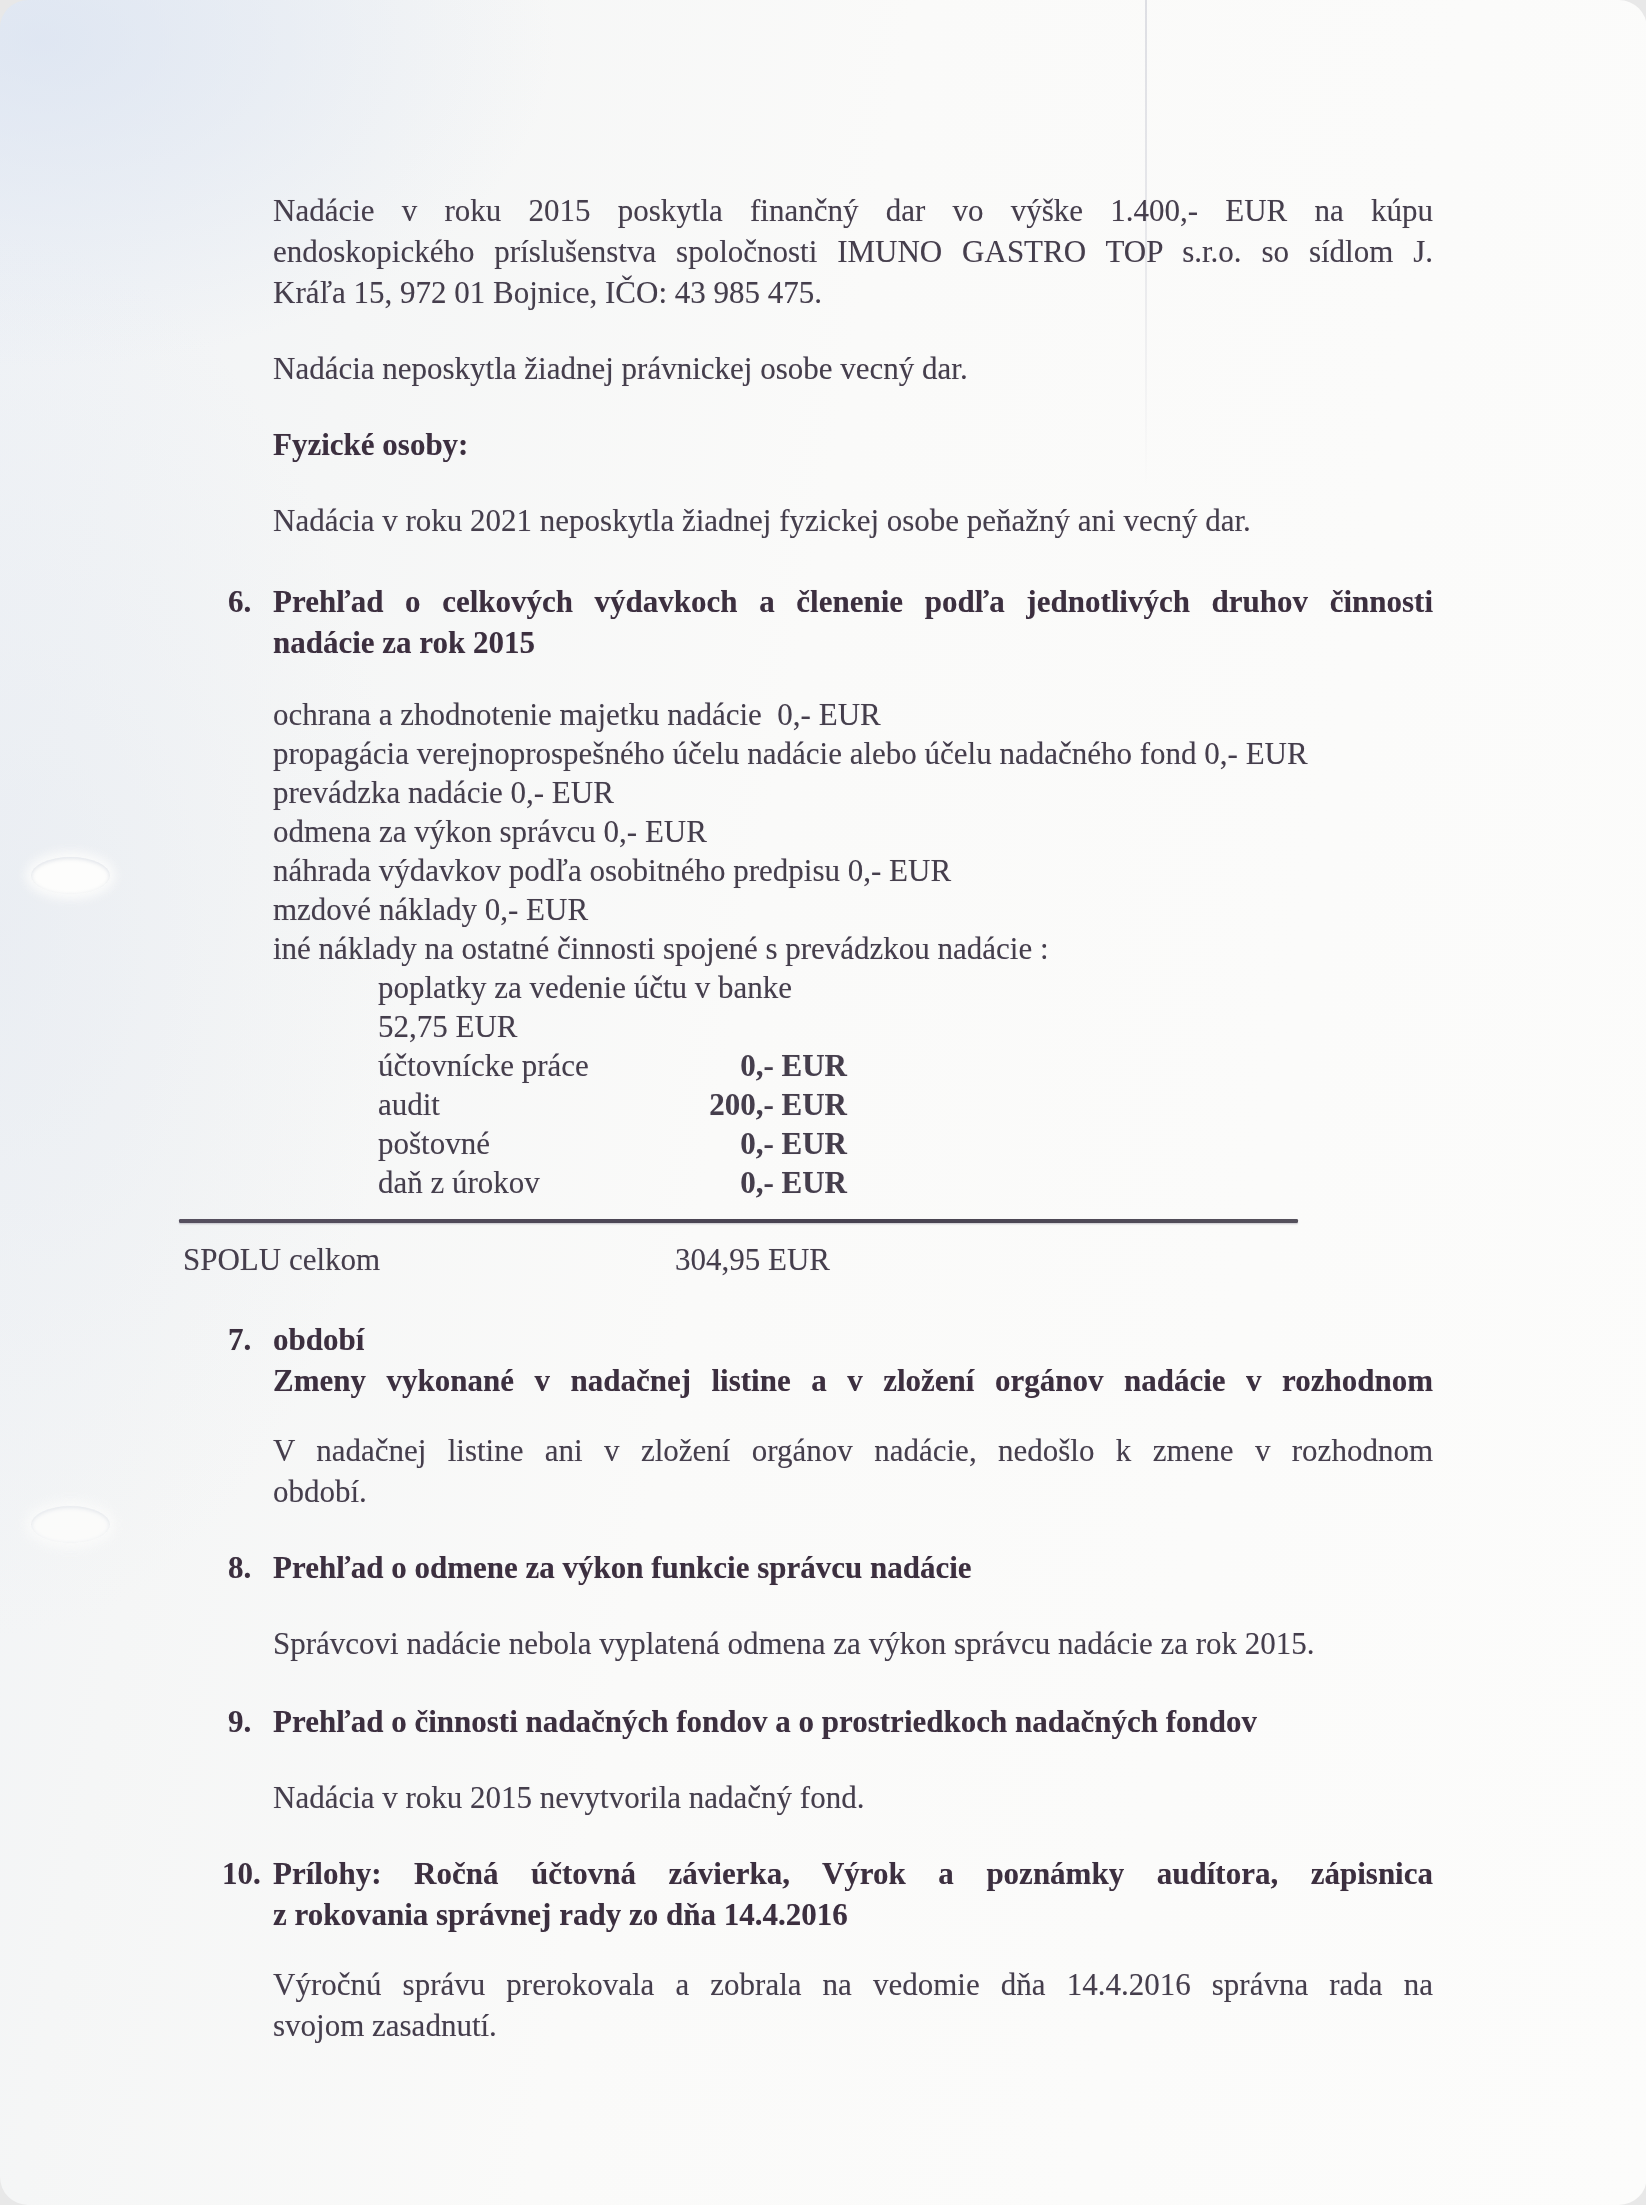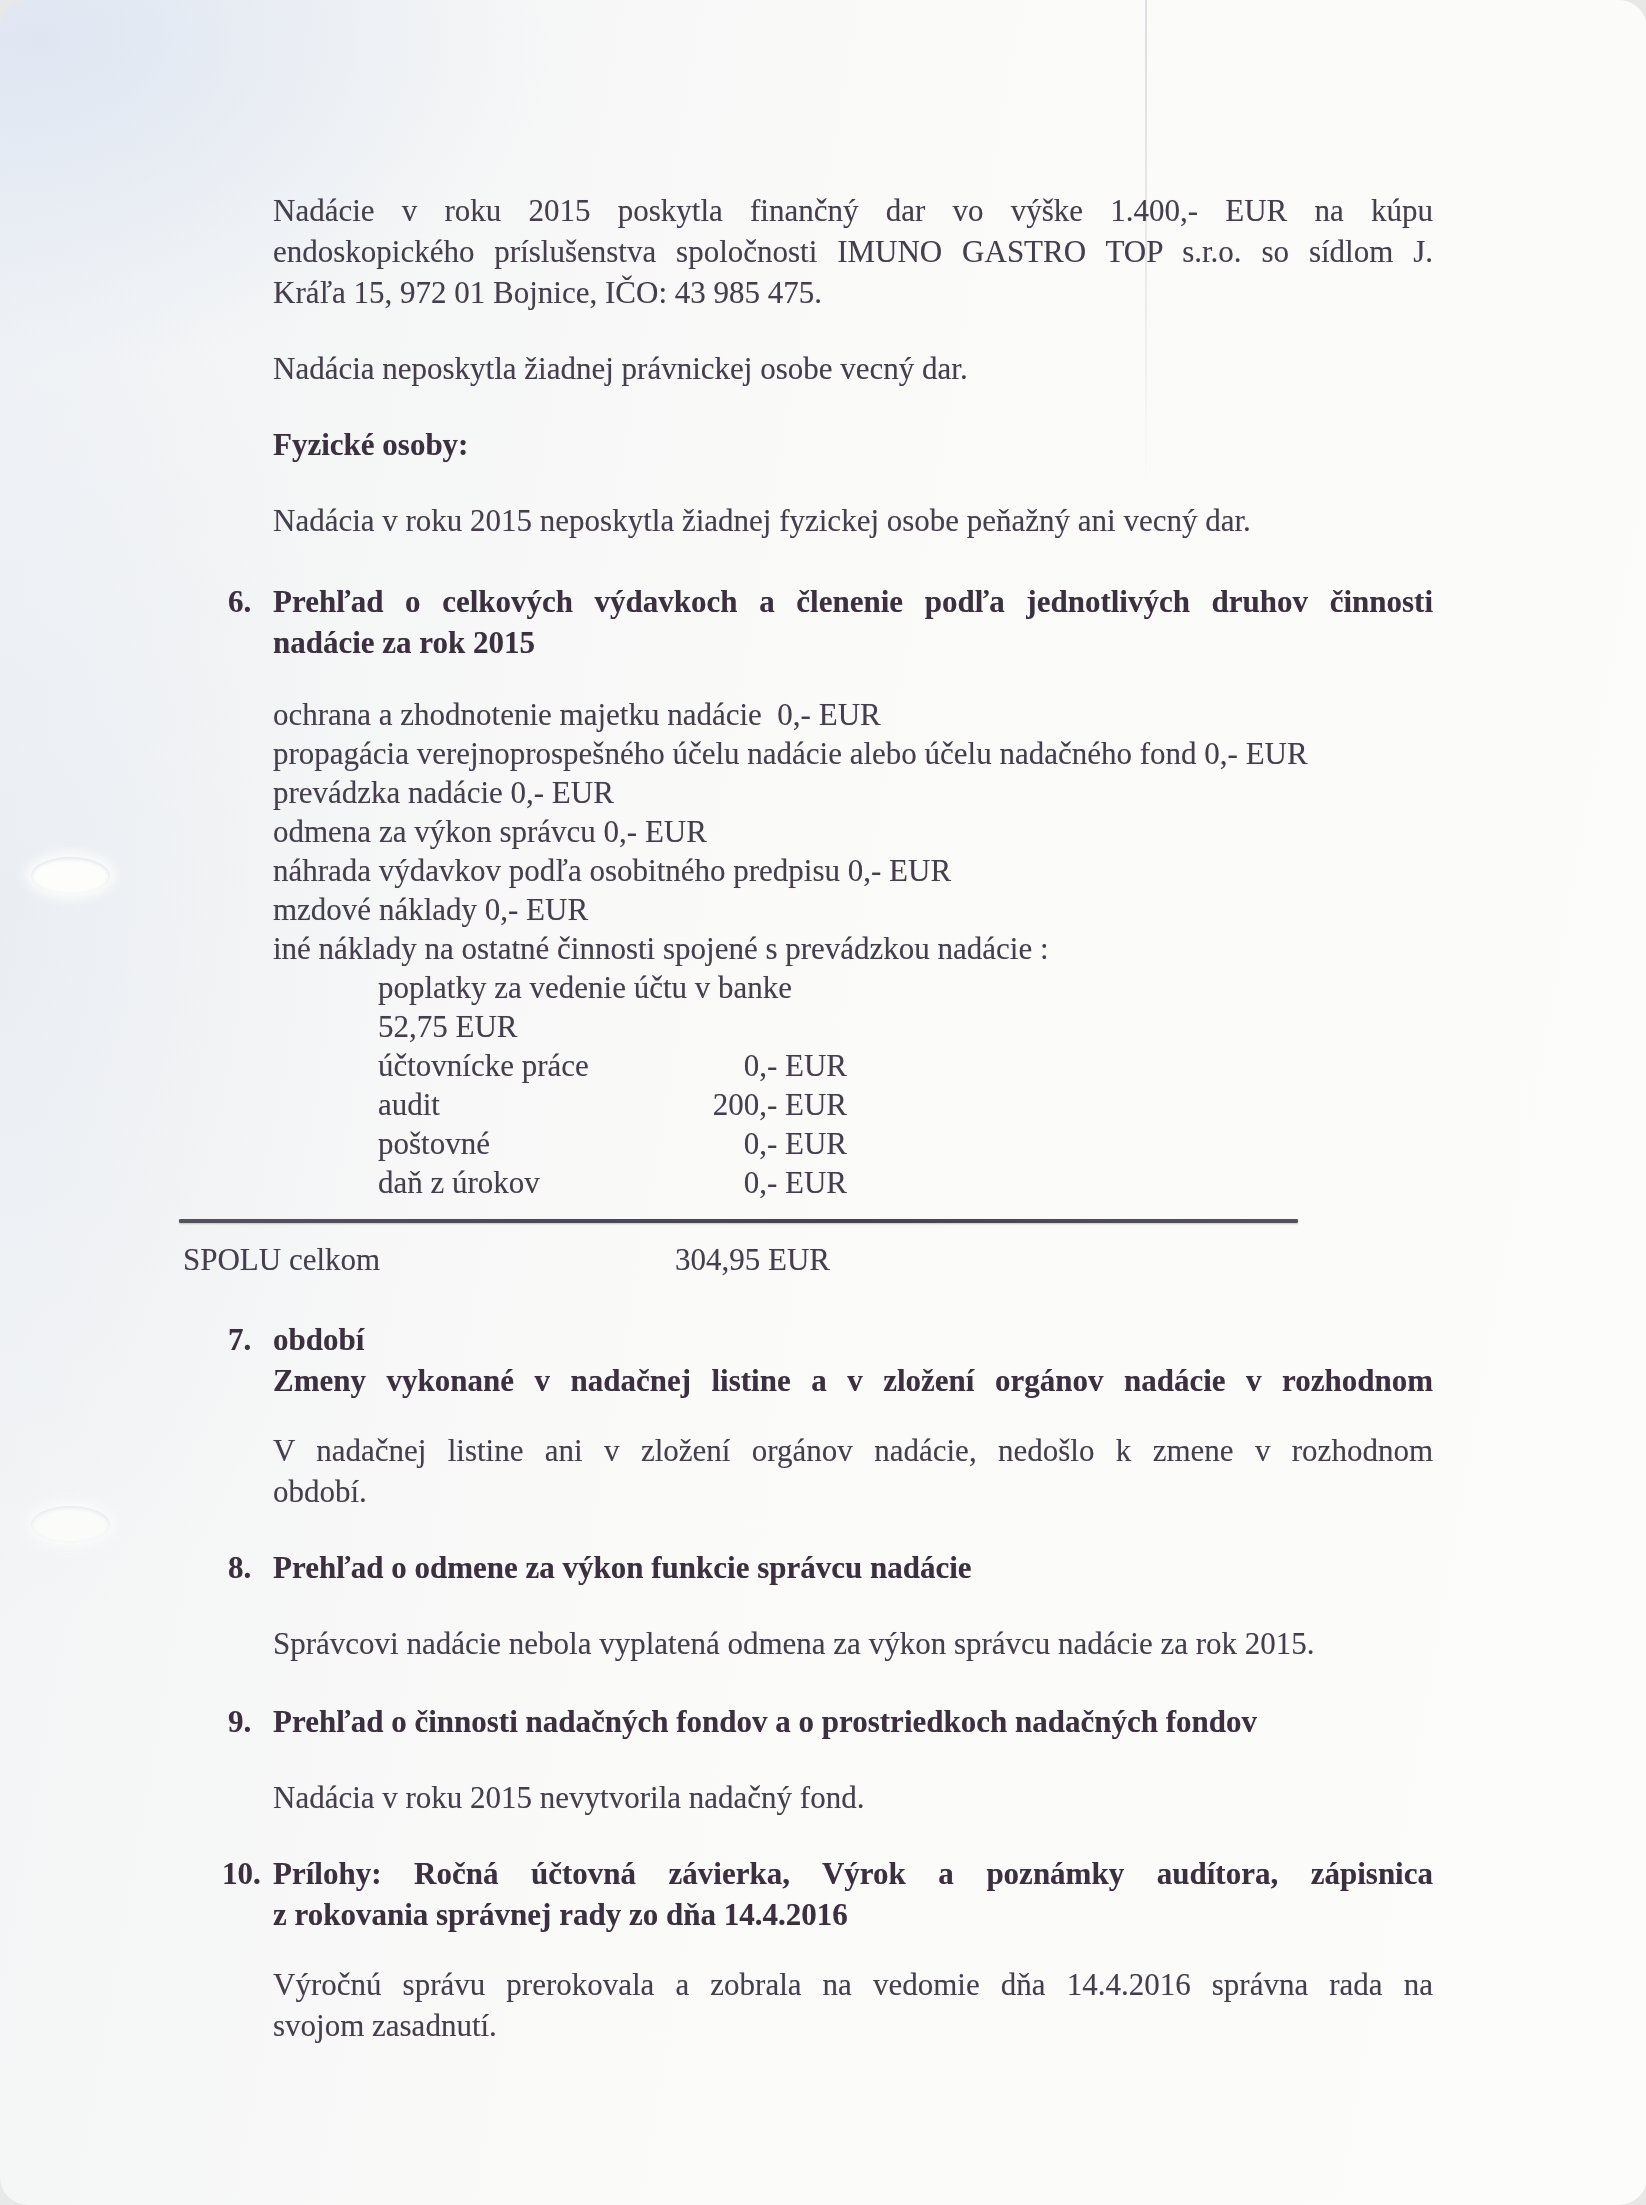--- a/index.html
+++ b/index.html
@@ -52,21 +52,21 @@
   .h7 { margin-bottom: 29px; }
   .h10 { margin-bottom: 29px; }
   .h10 .hnum { left: -51px; width: 49px; }
 
   .subheading { font-weight: bold; color: #3c2f3f; line-height: 41px; margin: 0 0 35px 0; }
 
   .expense-list { line-height: 39px; margin: 0; }
 
   .fees { line-height: 39px; margin: 0 0 0 105px; width: 469px; }
   .fee-row { display: flex; justify-content: space-between; }
-  .fee-value { text-align: left; }
+  .fee-value { text-align: left; font-weight: bold; }
 
   .total-rule {
     margin: 17.4px 0 0 -94px; width: 1119px; height: 3.3px;
     background: linear-gradient(to right, #56505f, #474250 60%, #55515c);
     border-radius: 1.3px;
     box-shadow: 0 1.3px 1.3px rgba(80,75,95,0.25);
   }
   .total-row { display: flex; margin: 16px 0 39px -90px; line-height: 41px; }
   .total-label { width: 492px; }
 </style>
@@ -89,21 +89,21 @@
 
     <p class="para">
       <span class="line">Nadácia neposkytla žiadnej právnickej osobe vecný dar.</span>
     </p>
 
     <p class="subheading">
       <span class="line">Fyzické osoby:</span>
     </p>
 
     <p class="para">
-      <span class="line">Nadácia v roku 2015 neposkytla žiadnej fyzickej osobe peňažný ani vecný dar.</span>
+      <span class="line">Nadácia v roku 2021 neposkytla žiadnej fyzickej osobe peňažný ani vecný dar.</span>
     </p>
 
     <div class="heading h6">
       <span class="hnum">6.</span>
       <span class="line just">Prehľad o celkových výdavkoch a členenie podľa jednotlivých druhov činnosti</span>
       <span class="line">nadácie za rok 2015</span>
     </div>
 
     <div class="expense-list">
       <span class="line">ochrana a zhodnotenie majetku nadácie&nbsp; 0,- EUR</span>

